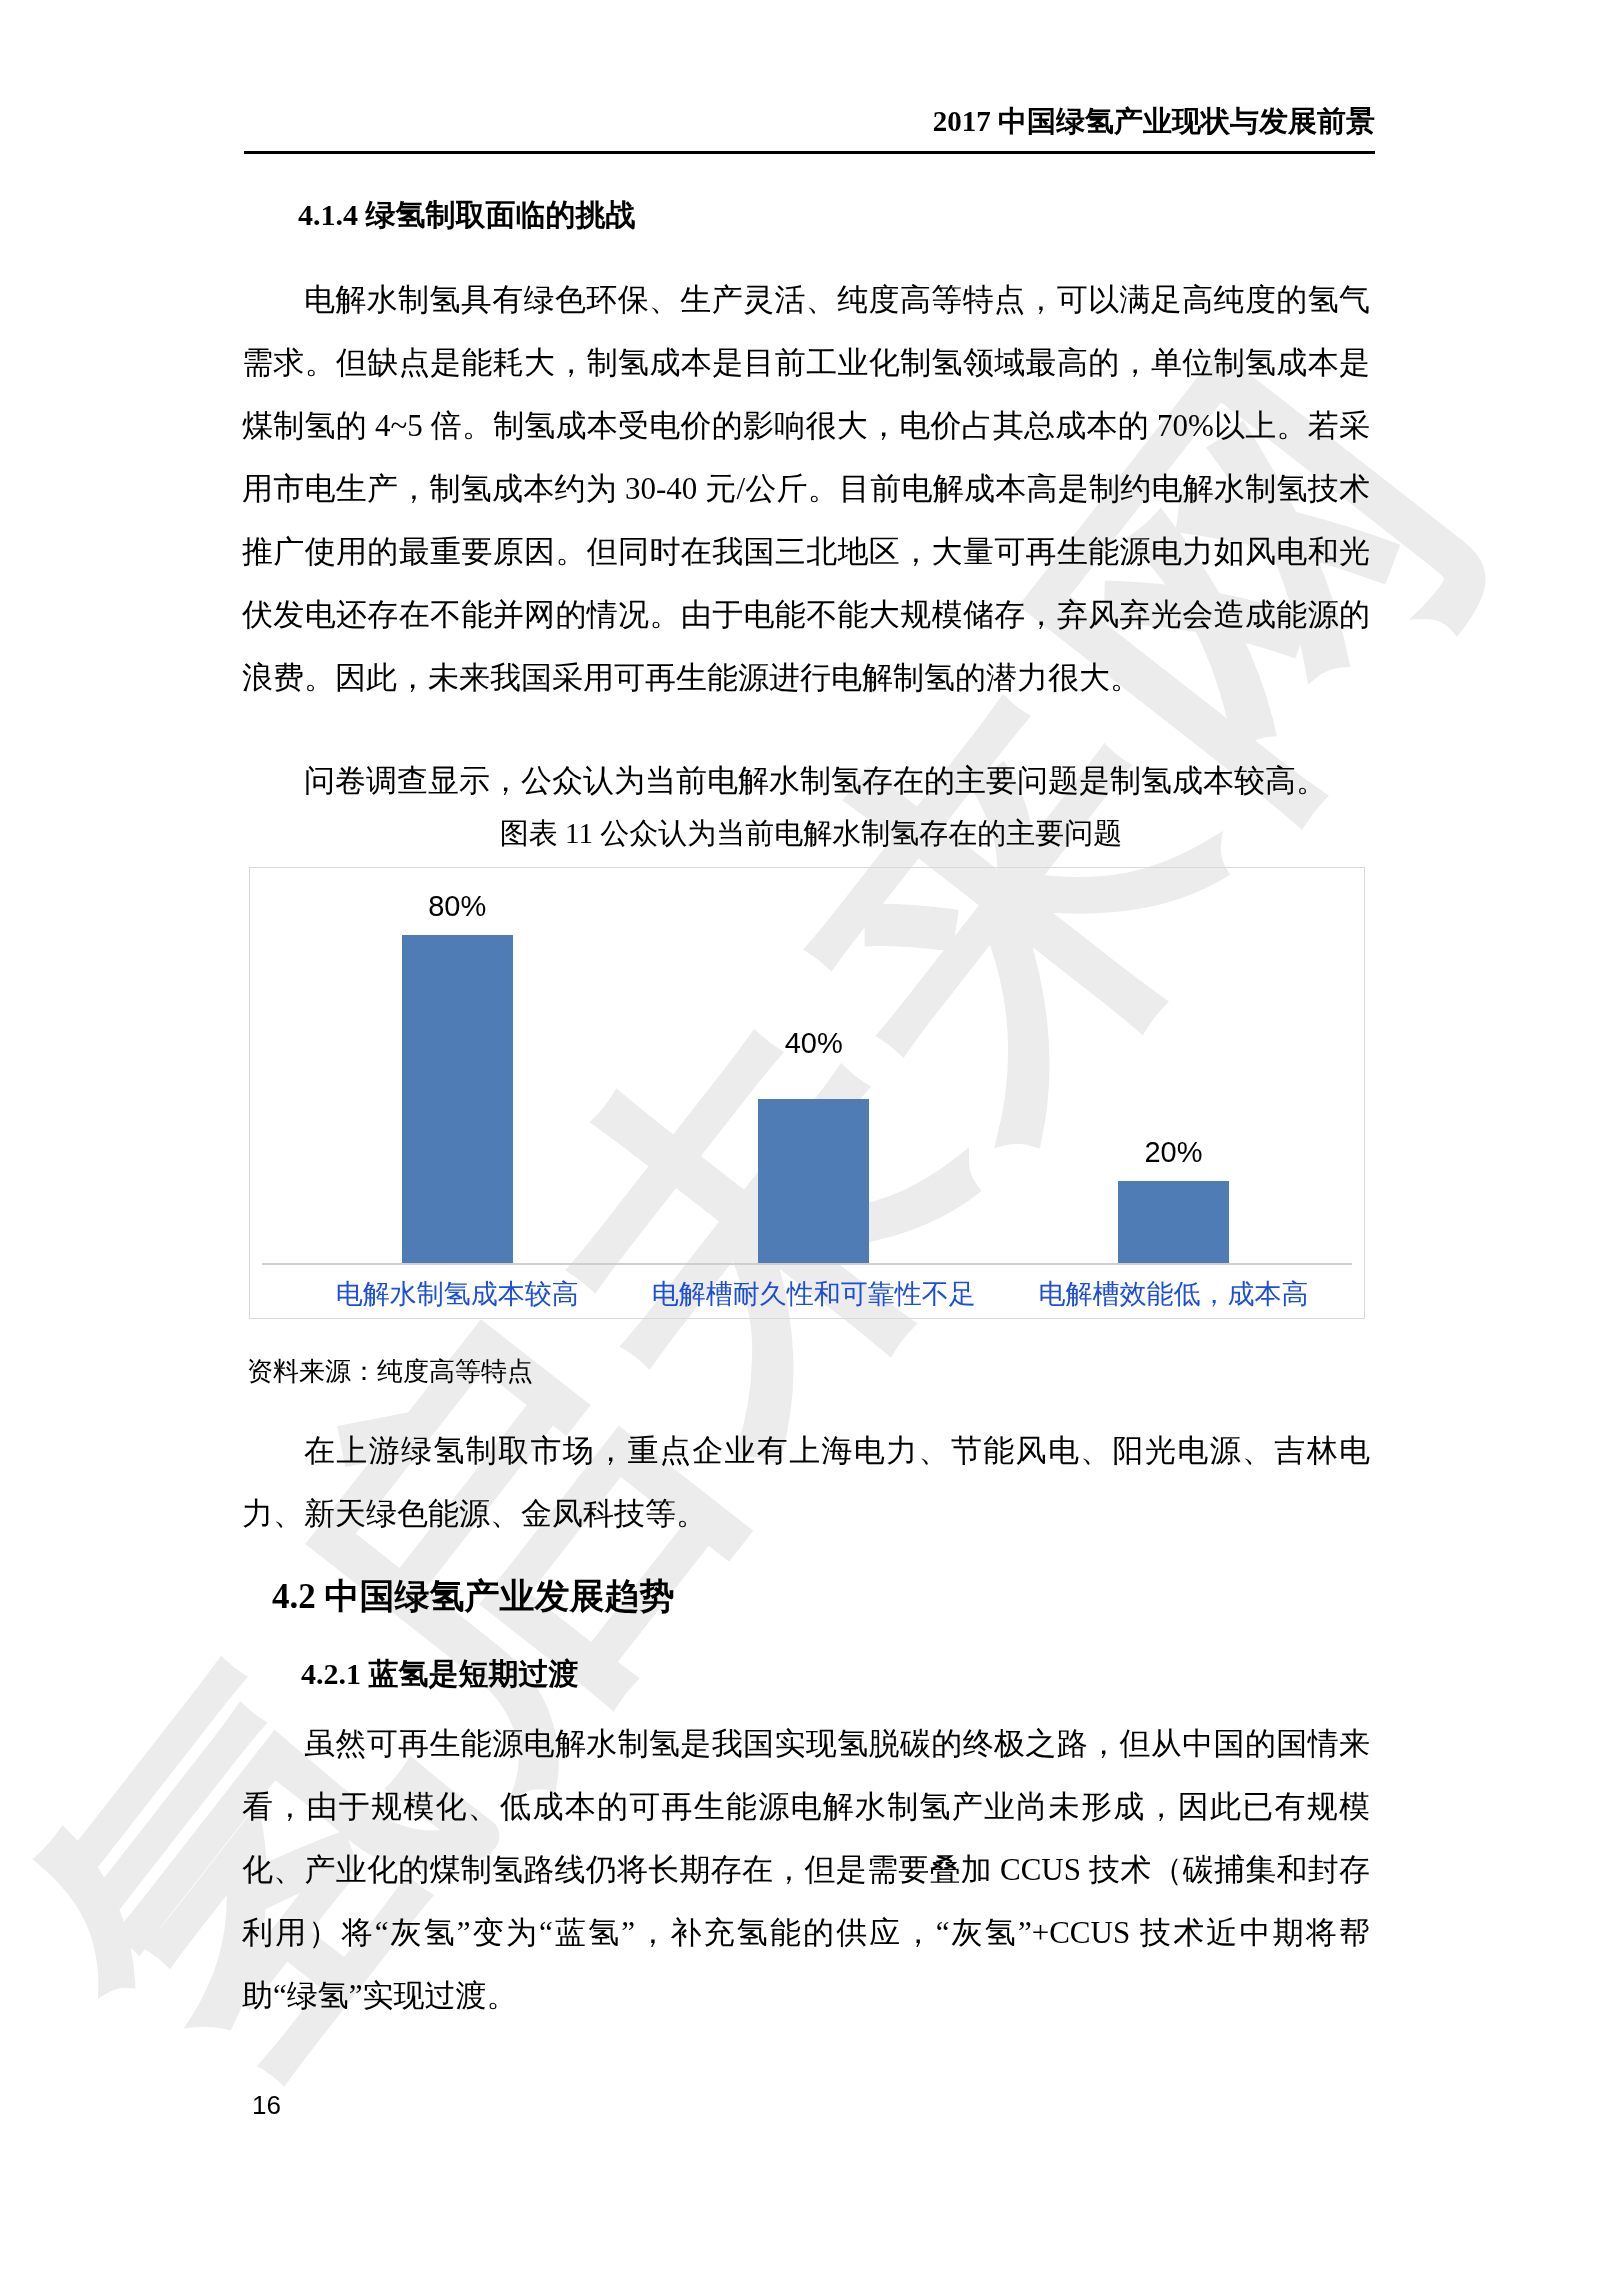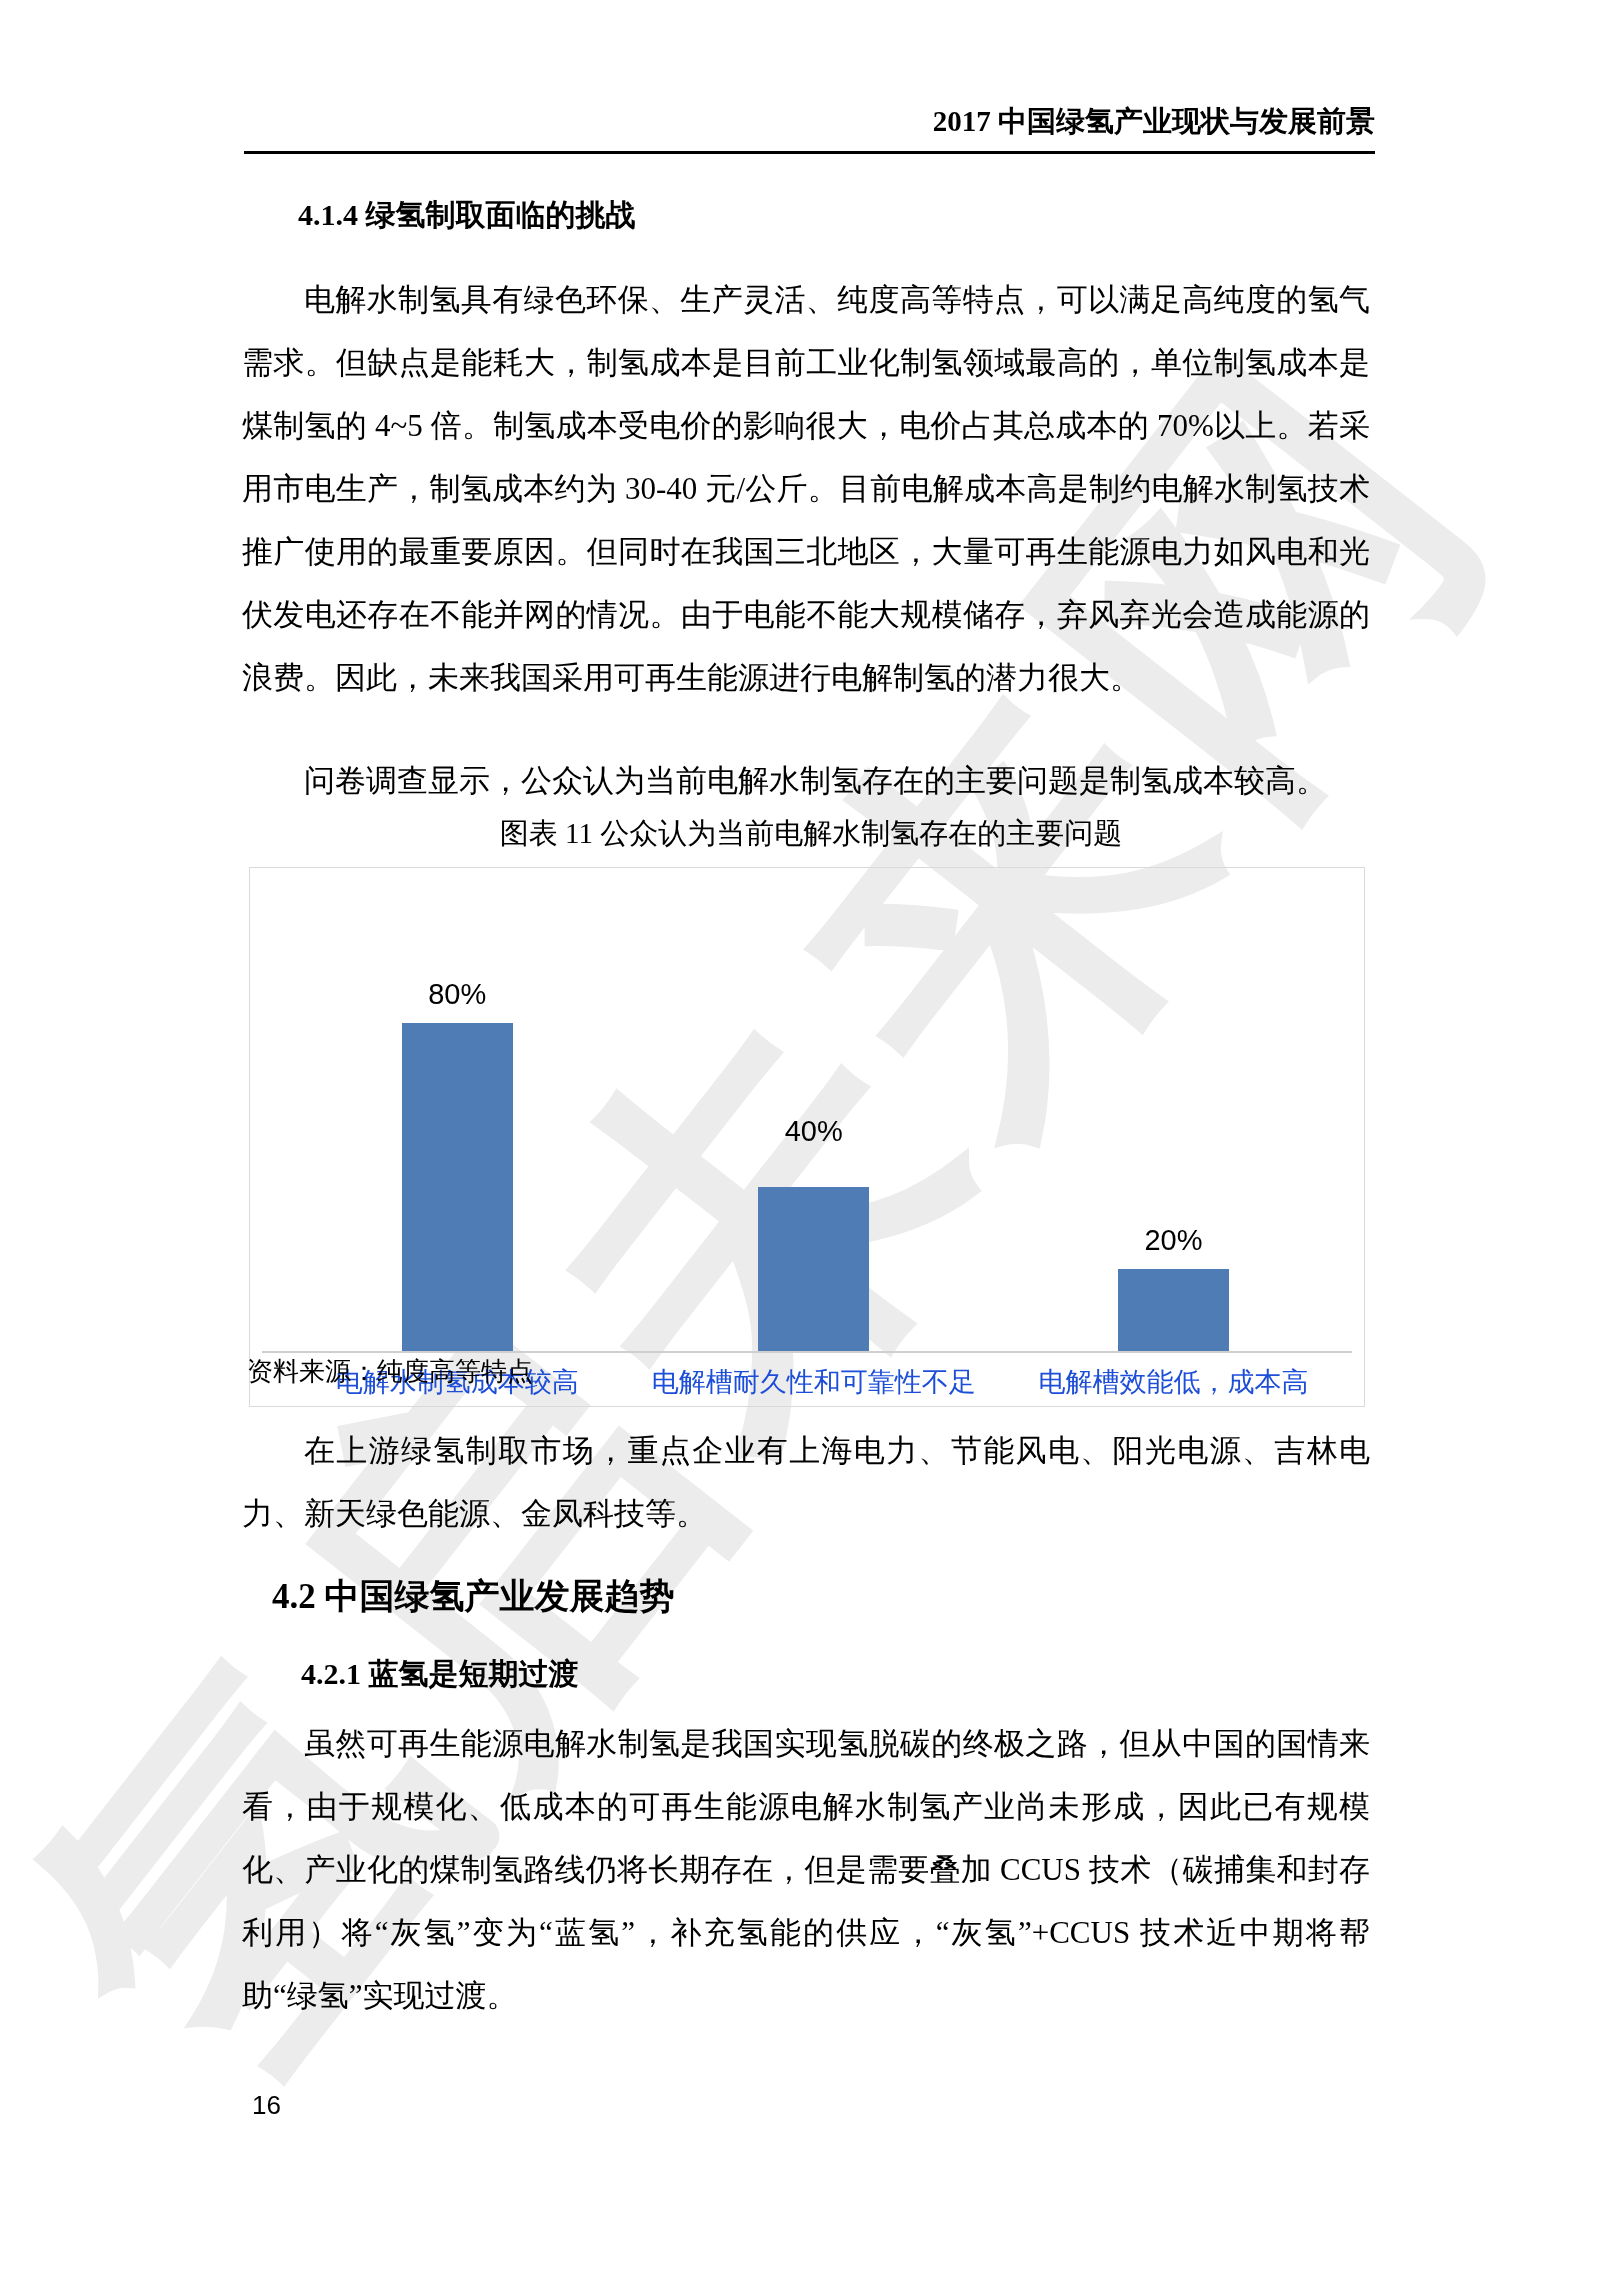--- a/index.html
+++ b/index.html
@@ -69,21 +69,21 @@
   .p4{top:1712px;}
   
   .fig-title{
     position:absolute;z-index:1;
     left:247px;width:1128px;top:814px;
     text-align:center;font-size:29px;
   }
   .chart{
     position:absolute;z-index:1;
     left:249px;top:867px;
-    width:1116px;height:540px;
+    width:1116px;height:452px;
     border:1.3px solid #d9d9d9;
     box-sizing:border-box;
     font-family:"Liberation Sans", sans-serif;
   }
   .axis-line{
     position:absolute;
     left:11.7px;right:11.7px;bottom:53px;
     height:2px;background:#cfcfcf;
   }
   .col{

